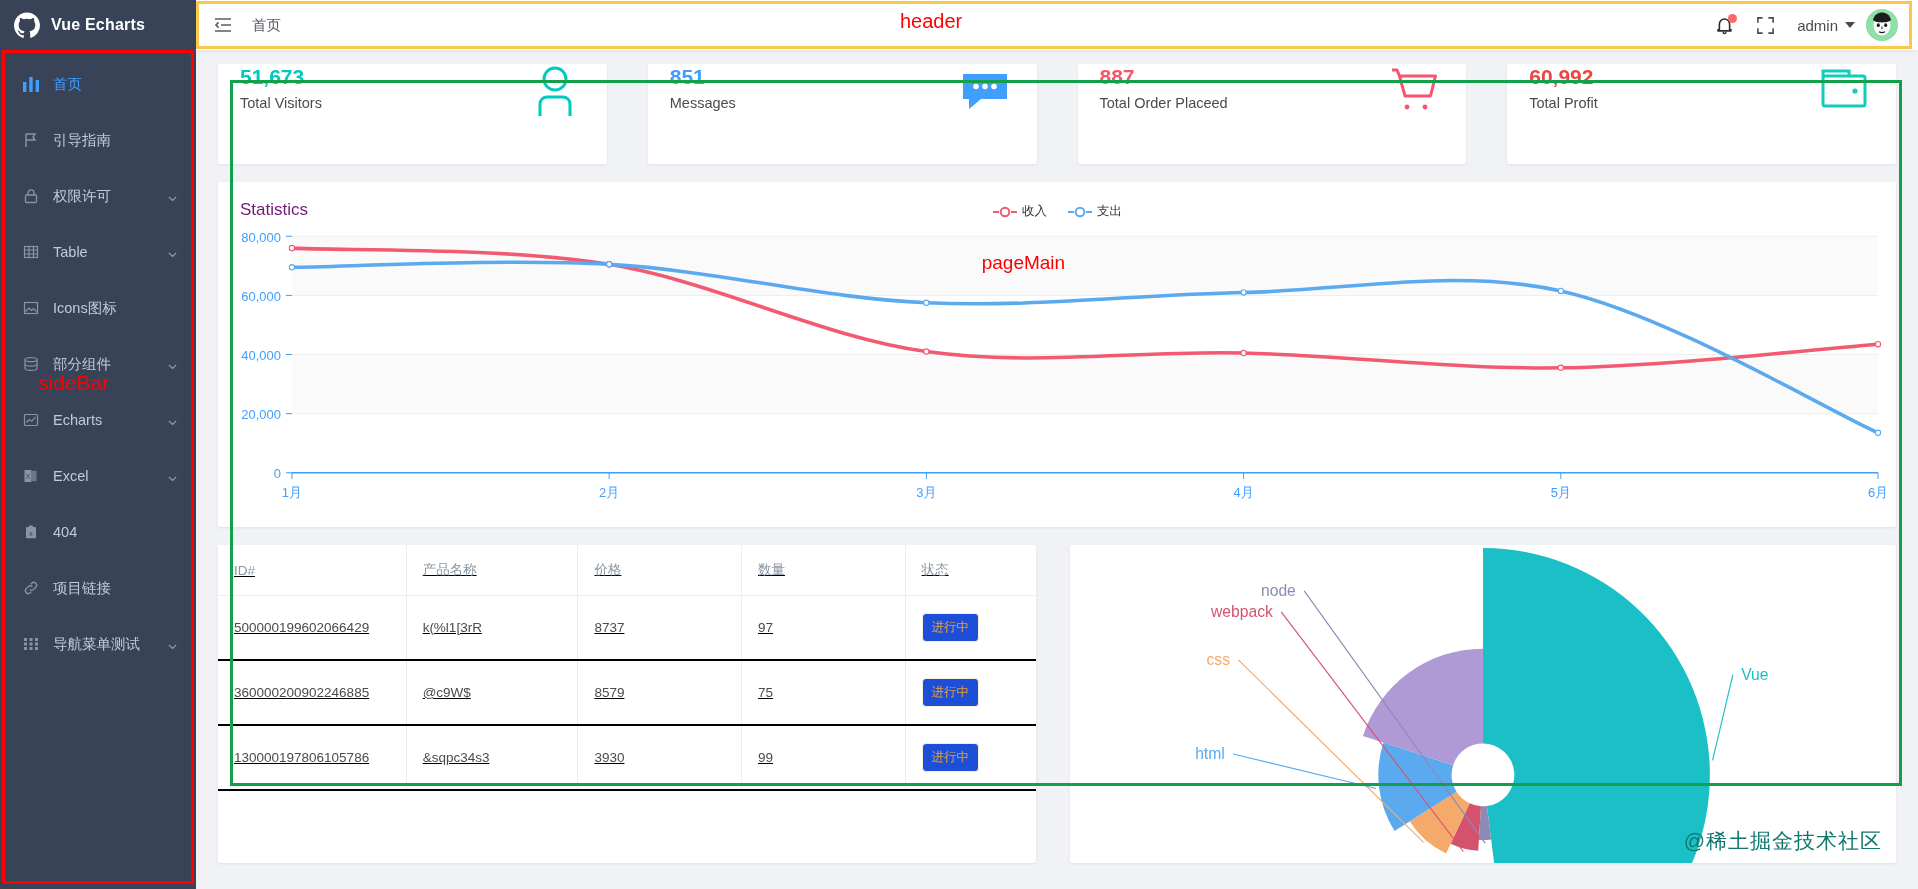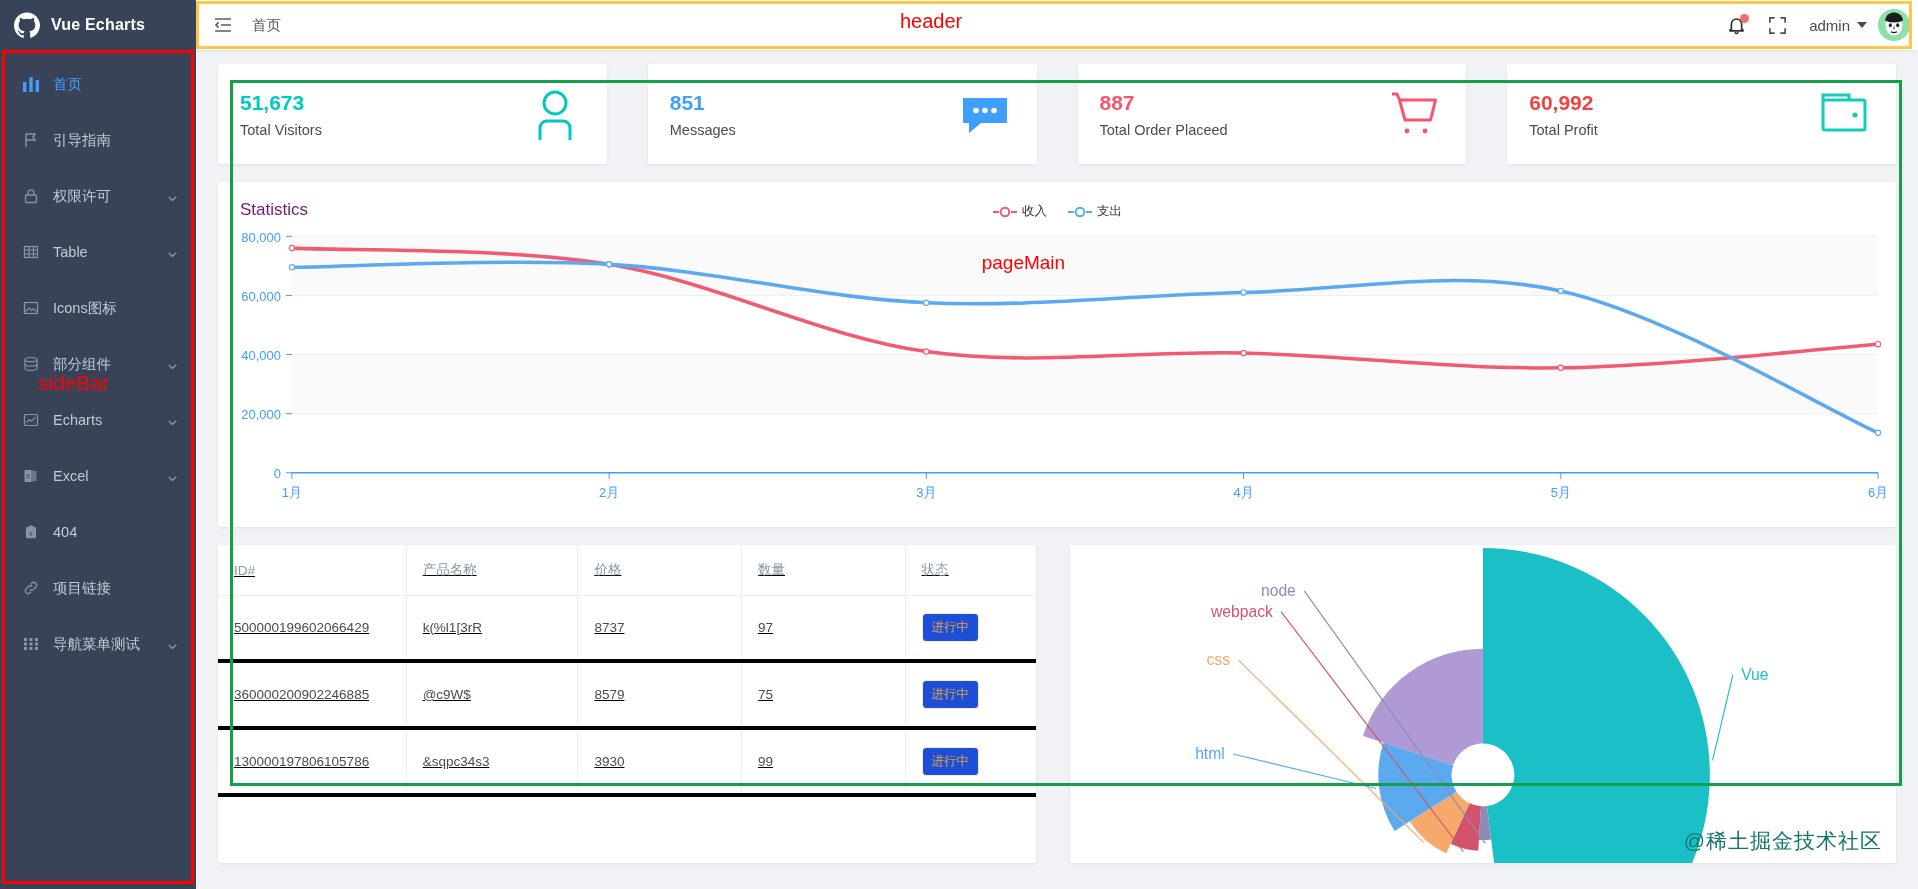--- a/index.html
+++ b/index.html
@@ -59,21 +59,21 @@
   #hamburger {
     width: 22px; height: 22px; margin-left: 16px;
     color: #5a5e66; cursor: pointer;
     display: flex; align-items: center; justify-content: center;
   }
   #breadcrumb {
     margin-left: 18px; font-size: 14.5px; color: #535862;
   }
   #header-right {
     margin-left: auto; display: flex; align-items: center;
-    gap: 22px; padding-right: 8px;
+    gap: 22px; padding-right: 20px;
   }
   .bell-wrap { position: relative; width: 19px; height: 21px; cursor: pointer; color: #2c2c2c; }
   .bell-dot {
     position: absolute; right: -3px; top: -1px;
     width: 9px; height: 9px; border-radius: 50%;
     background: #f56c6c;
   }
   .fullscreen-ico { width: 19px; height: 19px; color: #4c4c4c; cursor: pointer; }
   #user-menu {
     display: flex; align-items: center; gap: 7px; cursor: pointer;
@@ -100,21 +100,21 @@
     padding: 14px 22px 0 22px;
     overflow: hidden;
   }
 
   
   #stat-row { display: flex; gap: 41px; }
   .stat-card {
     flex: 1 1 0; height: 100px; background: #fff;
     border-radius: 2px;
     box-shadow: 0 1px 3px rgba(0,0,0,.07);
-    display: flex; align-items: center;
+    display: flex; align-items: flex-start;
     padding: 0 26px 0 22px;
   }
   .stat-texts { flex: 1 1 auto; }
   .stat-num { font-size: 21px; font-weight: bold; line-height: 1.25; }
   .stat-label { font-size: 14.5px; color: #4b4b4b; margin-top: 5px; }
   .stat-icon { width: 52px; height: 52px; flex: 0 0 52px; }
 
   
   #stats-card {
     margin-top: 18px; background: #fff; border-radius: 2px;
@@ -153,21 +153,21 @@
   th {
     text-align: left; font-size: 13.5px; color: #8795a4;
     font-weight: normal; padding: 16px 0 16px 16px;
     border-bottom: 1px solid #ebeef5;
     border-right: 1px solid #ebeef5;
   }
   th:last-child, td:last-child { border-right: none; }
   td {
     font-size: 13.5px; color: #4b4b4b;
     padding: 17px 0 17px 16px;
-    border-bottom: 4px solid #000000;
+    border-bottom: 2px solid #000000;
     border-right: 1px solid #ebeef5;
   }
   .badge {
     display: inline-block; padding: 5px 9px;
     font-size: 12.5px; color: #e6a23c;
     background: #1d4ed8; border: 1px solid #faecd8;
     border-radius: 4px;
   }
   .col-id { width: 23%; } .col-name { width: 21%; }
   .col-price { width: 20%; } .col-qty { width: 20%; }

